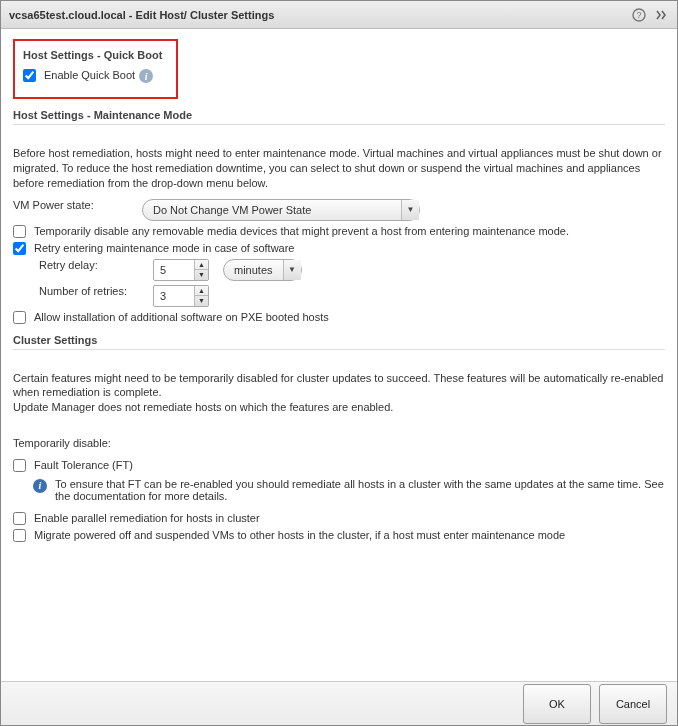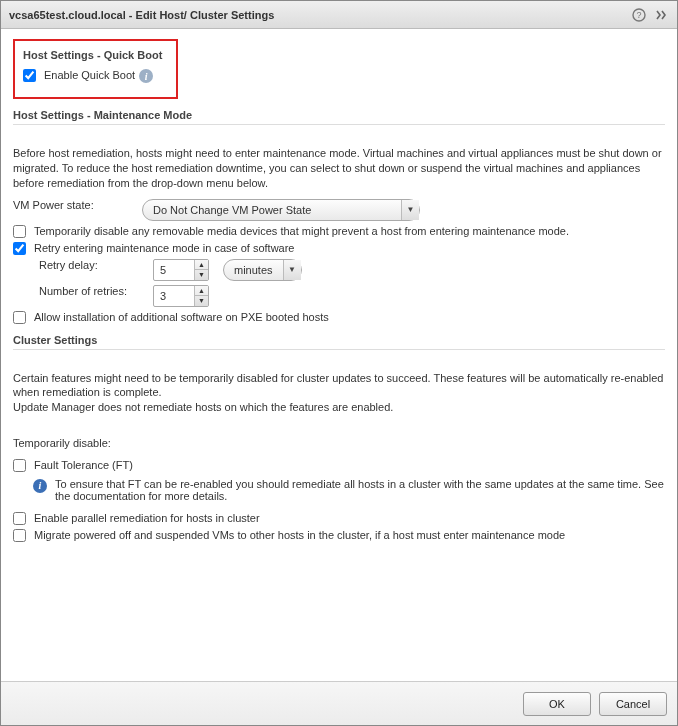--- a/index.html
+++ b/index.html
@@ -69,21 +69,21 @@
   .note-row { display:flex; gap:8px; margin:6px 0 10px 20px; }
   .note-row .info-icon { flex:0 0 14px; margin-top:1px;}
   .footer {
     height:44px;
     border-top:1px solid #ccc;
     background:linear-gradient(#f6f6f6,#ececec);
     display:flex; align-items:center; justify-content:flex-end;
     padding:0 10px; gap:8px;
   }
   button.dlg-btn {
-    height:24px; min-width:68px;
+    height:40px; min-width:68px;
     border:1px solid #9a9a9a; border-radius:3px;
     background:linear-gradient(#fdfdfd,#e3e3e3);
     font-size:11px; color:#222; cursor:pointer;
     padding:0 14px;
   }
   svg { display:block; }
   .tri { font-size:8px; color:#444; }
 </style>
 </head>
 <body>

